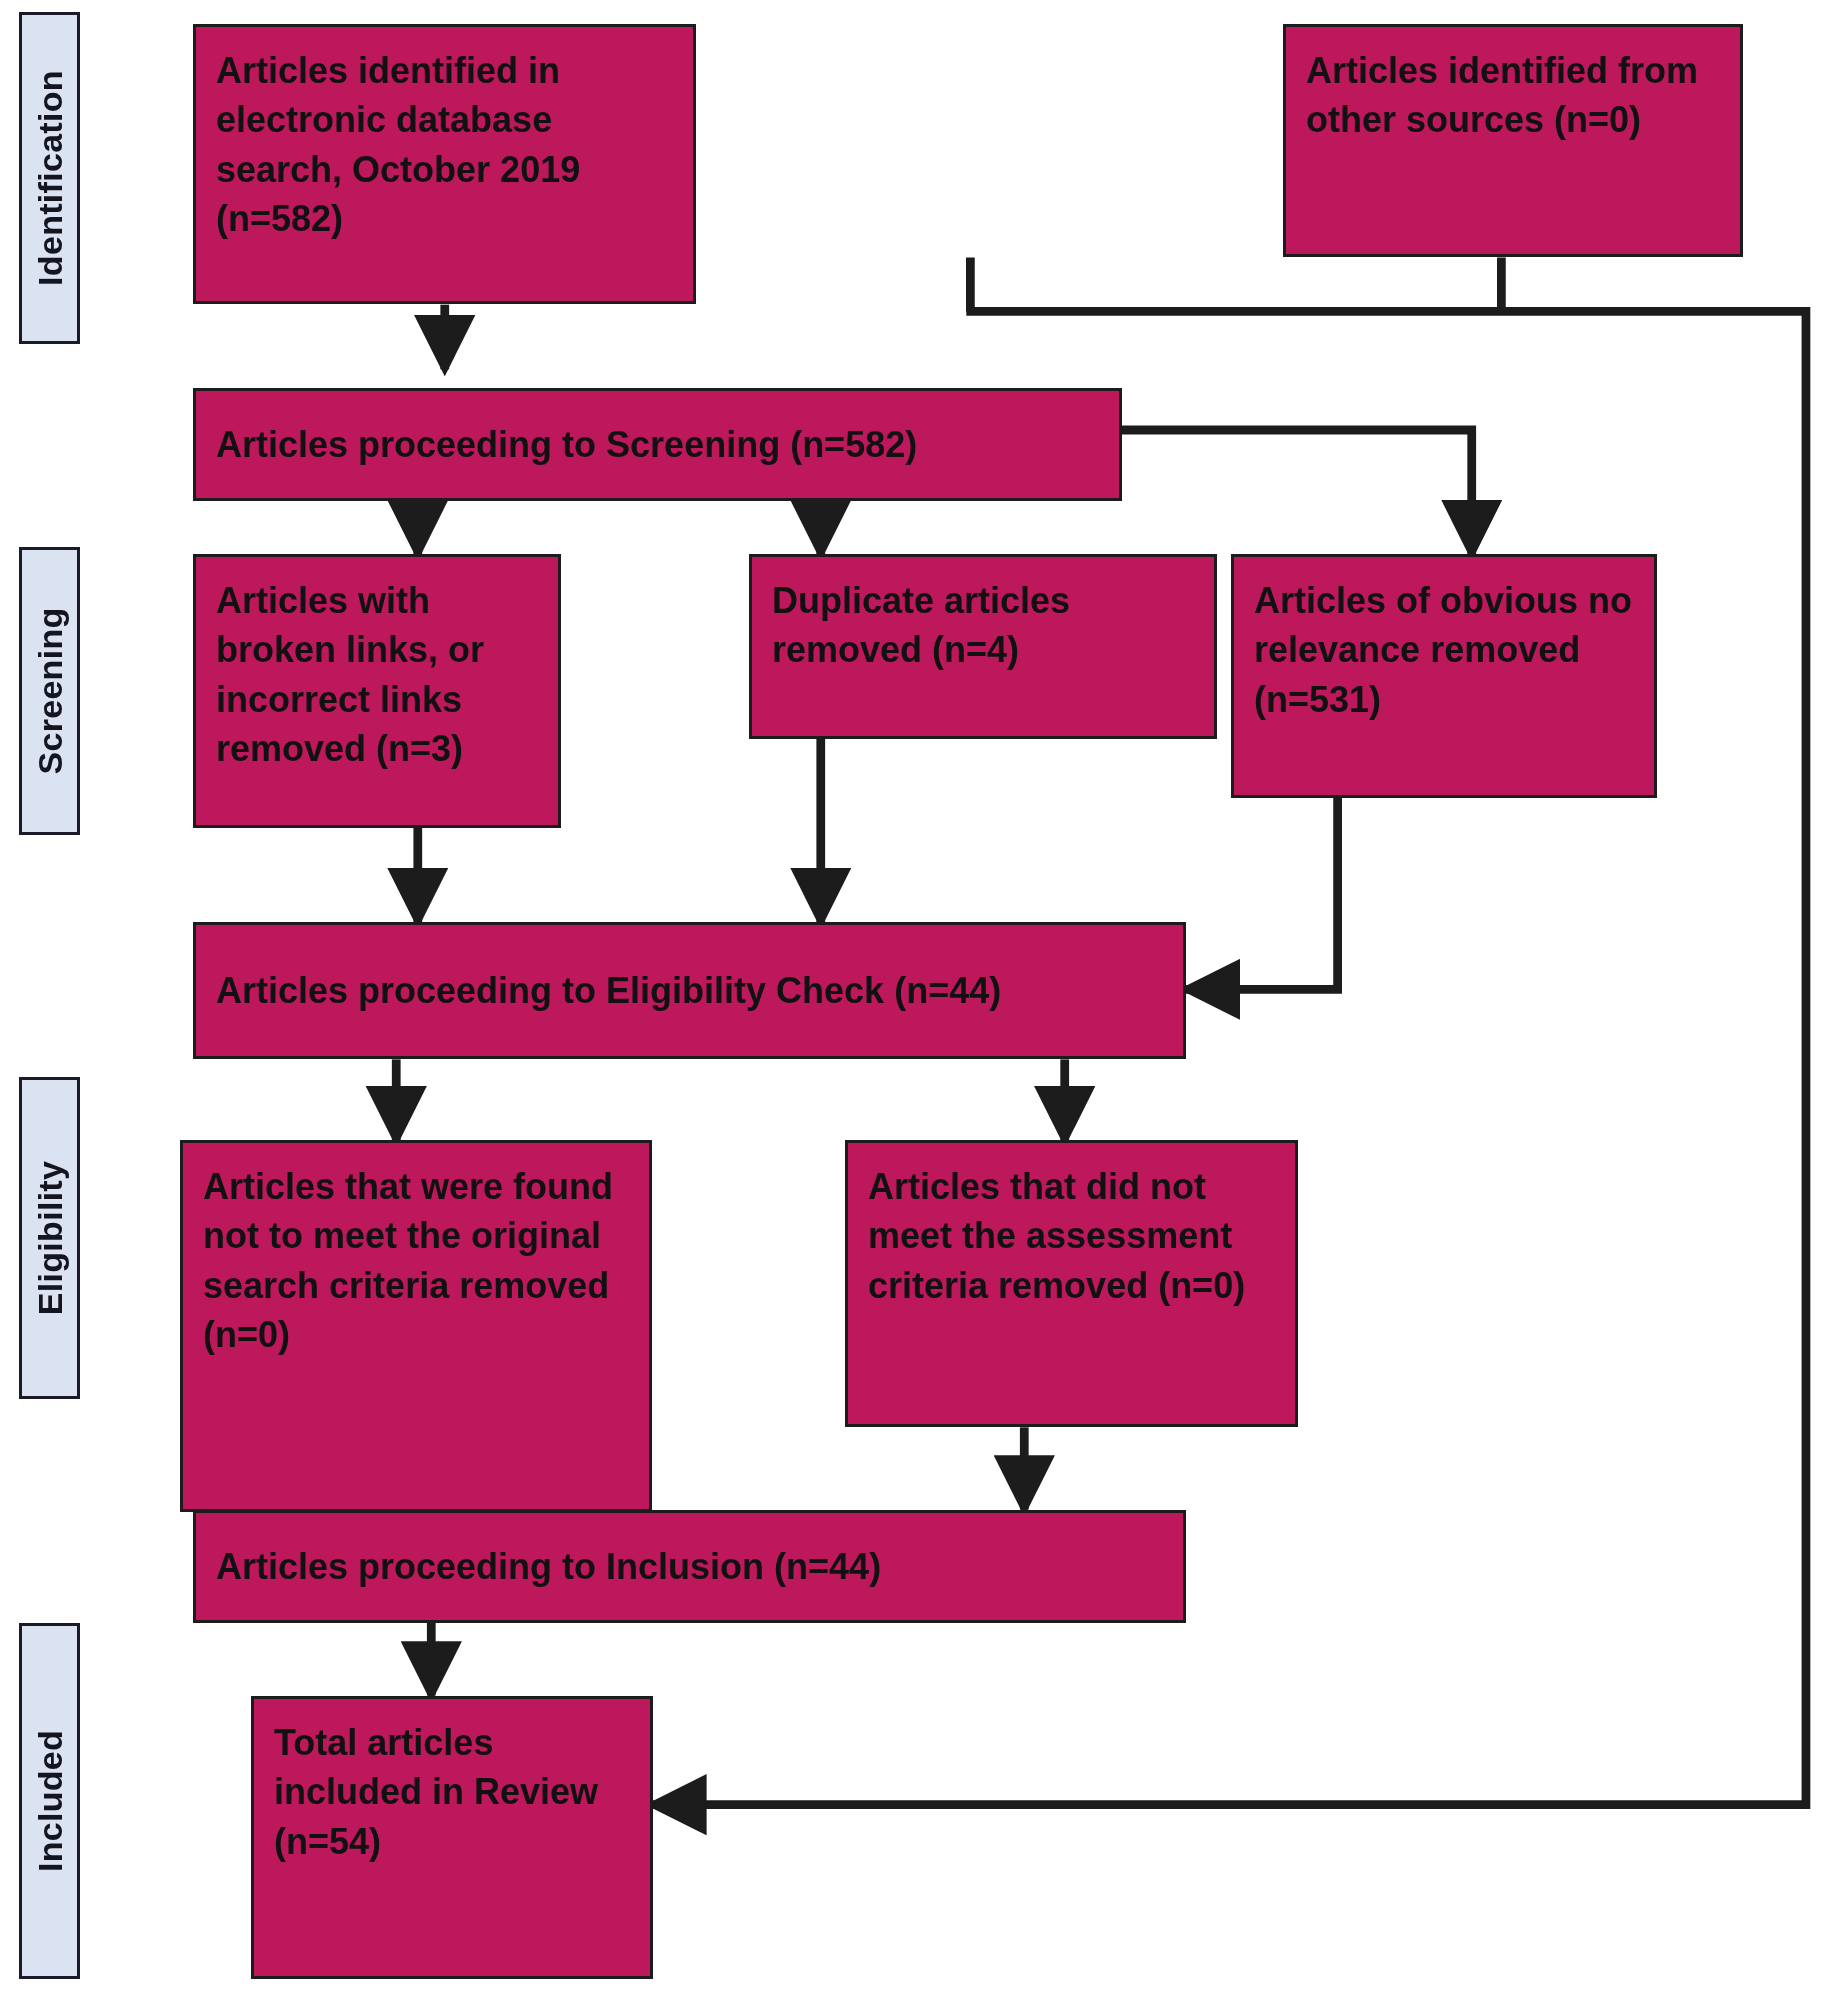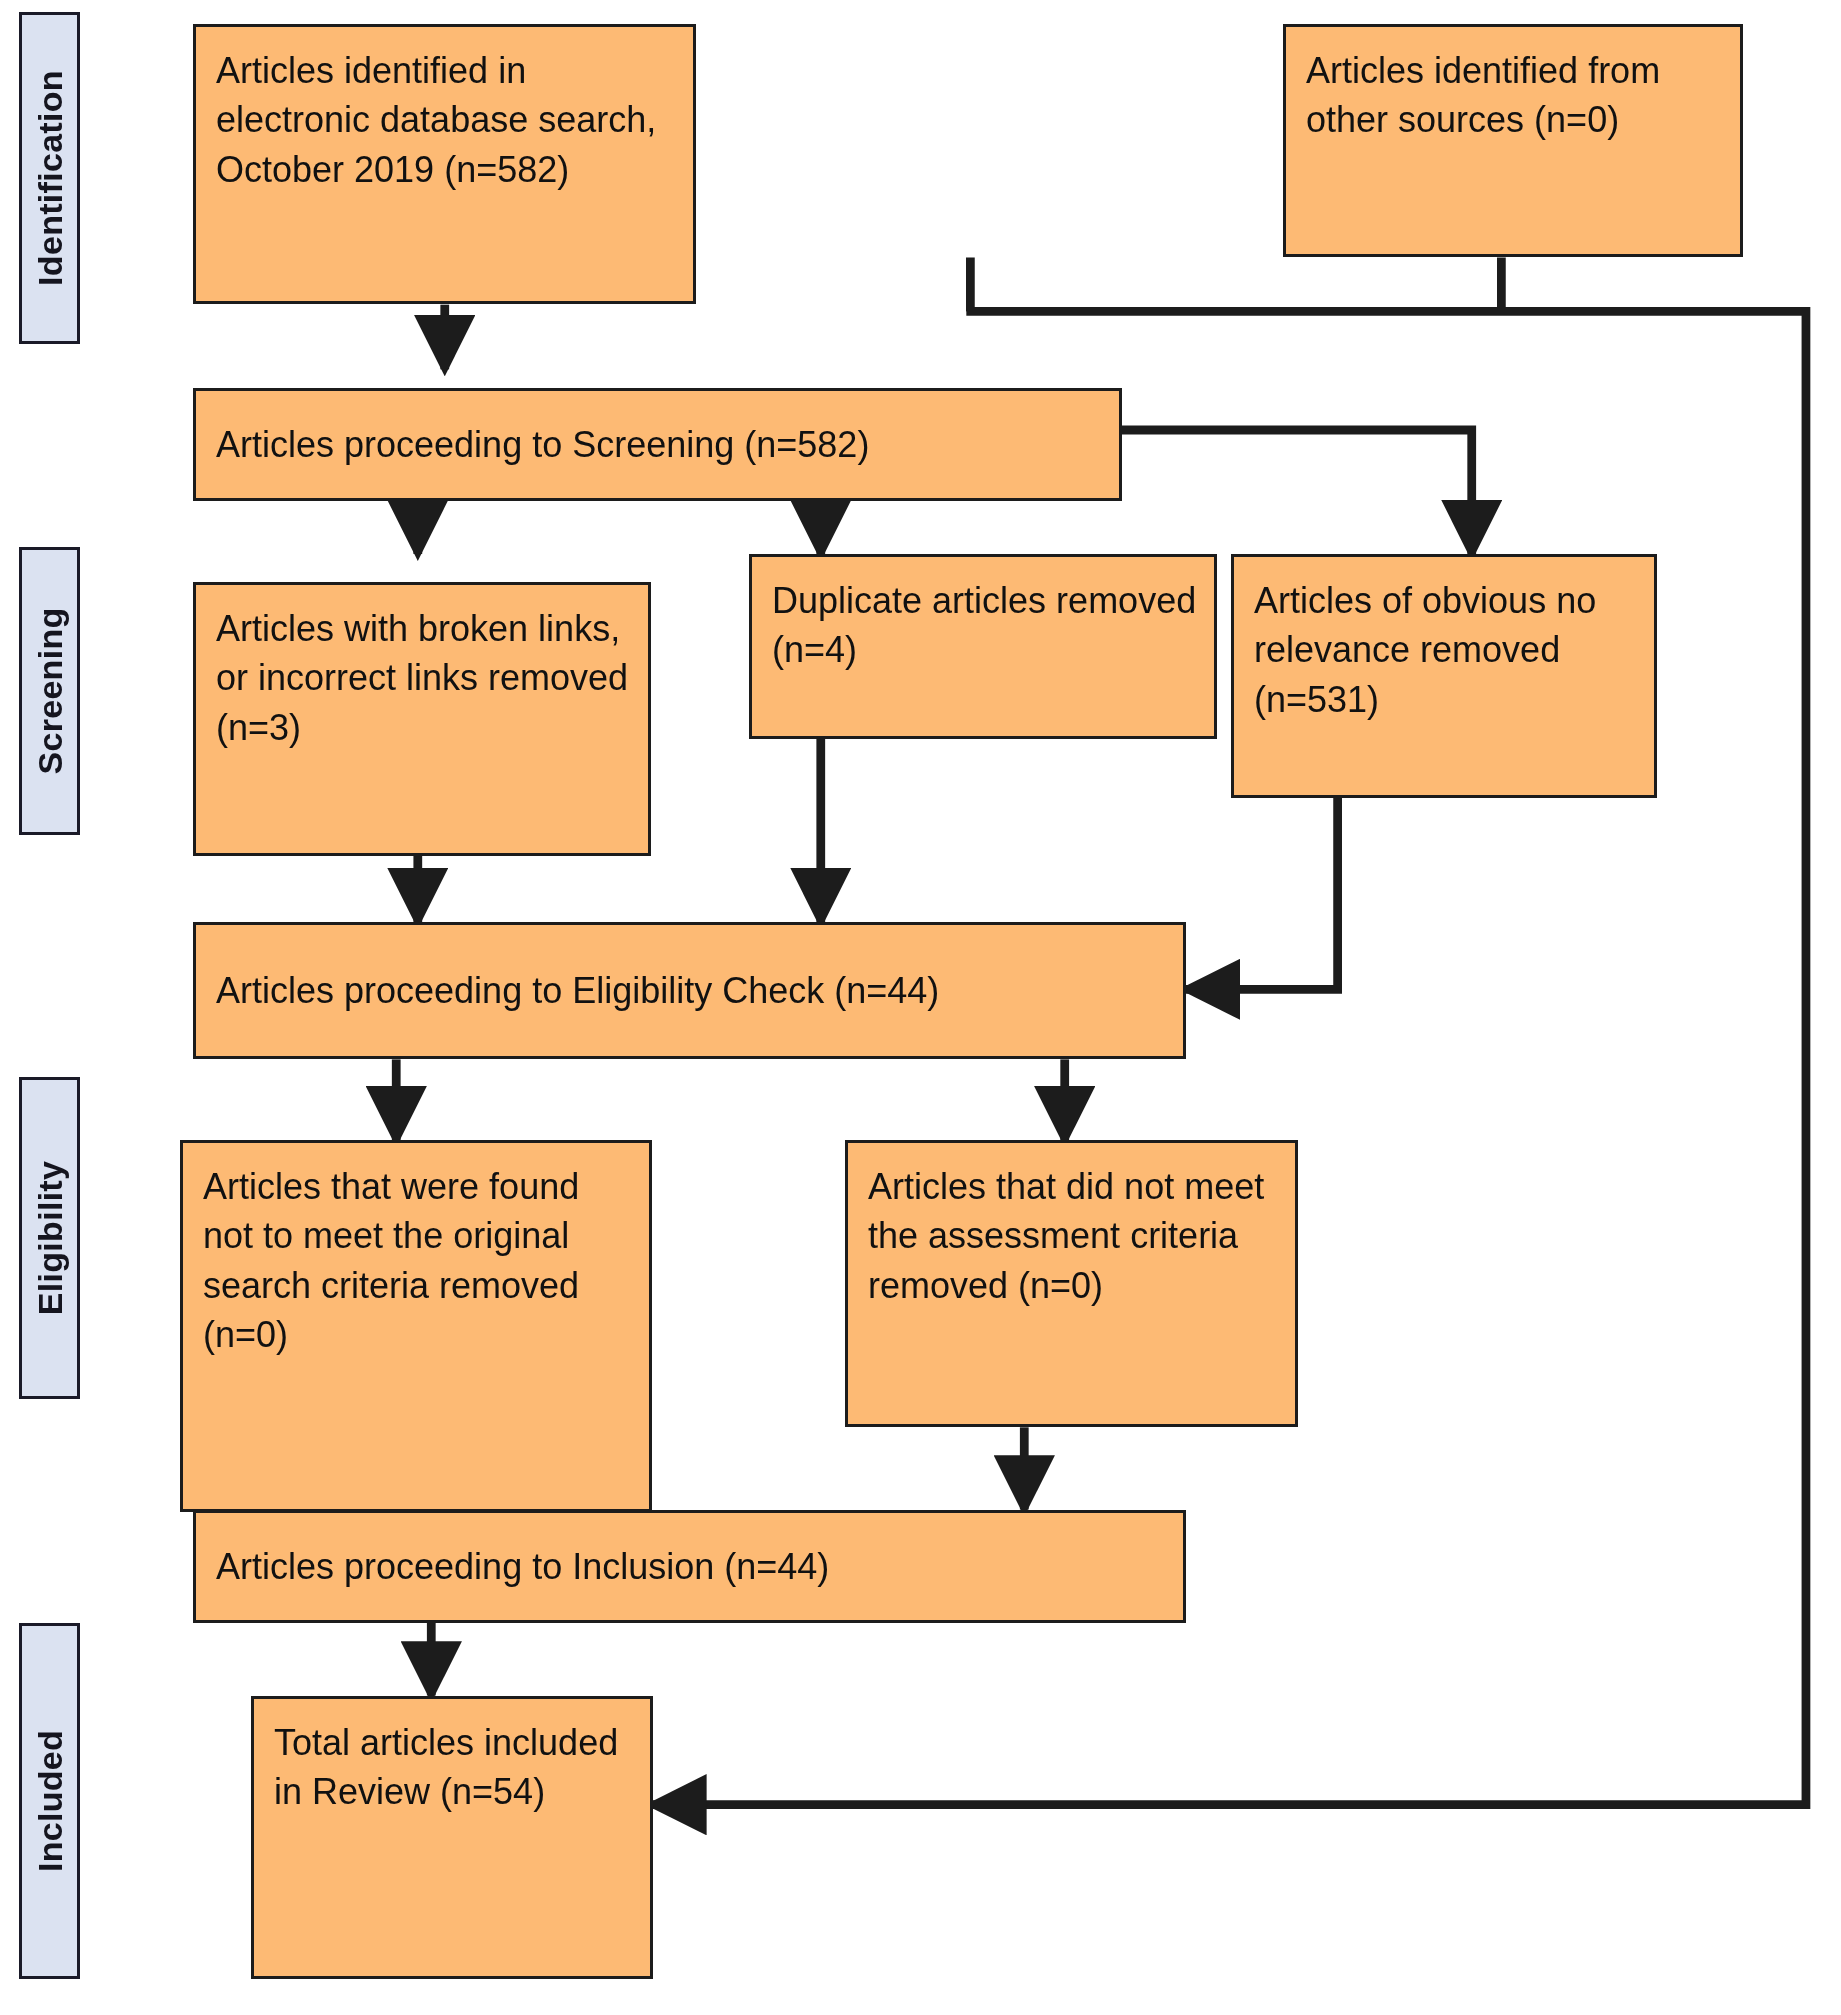--- a/index.html
+++ b/index.html
@@ -32,23 +32,24 @@
     top: 50%;
     transform: translate(-50%, -50%) rotate(-90deg);
     white-space: nowrap;
     font-weight: bold;
     font-size: 34px;
     color: #15151f;
     letter-spacing: 0.3px;
   }
   .node-box {
     position: absolute;
-    background: #fdba74;
+    background: #be185d;
     border: 3.4px solid #1c1c1c;
     box-sizing: border-box;
+    font-weight: bold;
   }
   .node-text {
     position: absolute;
     left: 20px;
     right: 12px;
     top: 19px;
     font-size: 36px;
     line-height: 1.37;
     color: #111111;
     white-space: pre-line;
@@ -131,21 +132,21 @@
 
 
   <div class="node-box" style="left:1283px; top:24px; width:460px; height:233px;">
     <div class="node-text">Articles identified from other sources (n=0)</div>
   </div>
 
   <div class="node-box" style="left:193px; top:369px; width:929px; height:113px;margin-top:19px;">
     <div class="node-text vcenter">Articles proceeding to Screening (n=582)</div>
   </div>
 
-  <div class="node-box" style="left:193px; top:554px; width:458px; height:274px;margin-top:28px;">
+  <div class="node-box" style="left:193px; top:554px; width:368px; height:274px;">
     <div class="node-text">Articles with broken links, or incorrect links removed (n=3)</div>
   </div>
 
   <div class="node-box" style="left:749px; top:554px; width:468px; height:185px;">
     <div class="node-text">Duplicate articles removed (n=4)</div>
   </div>
 
   <div class="node-box" style="left:1231px; top:554px; width:426px; height:244px;">
     <div class="node-text">Articles of obvious no relevance removed (n=531)</div>
   </div>

